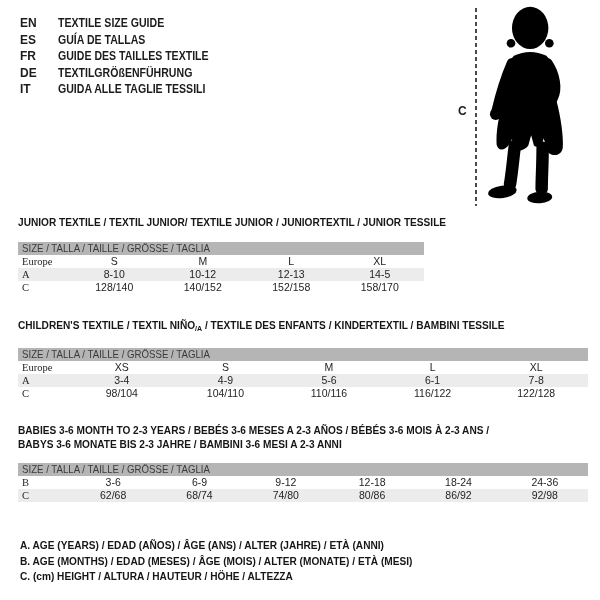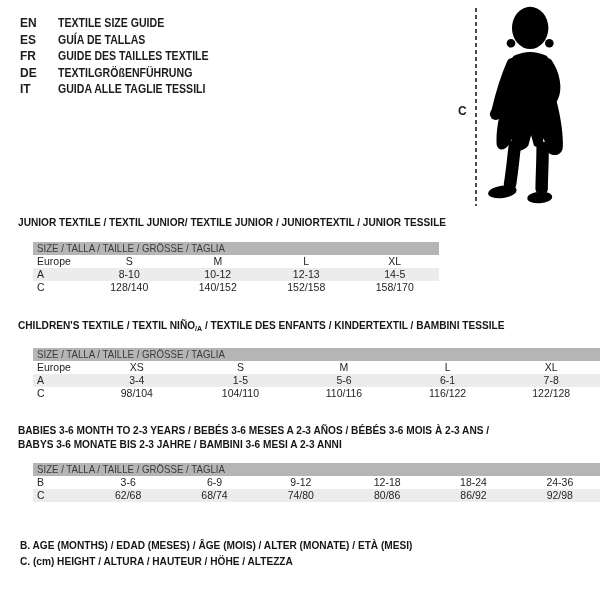--- a/index.html
+++ b/index.html
@@ -27,26 +27,26 @@
   .measure-label{position:absolute;left:458px;top:104px;font-weight:bold;font-size:12px;}
   .baby{position:absolute;left:486px;top:4px;}
 
   
   .section{position:absolute;left:18px;}
   .sec1{top:215px;}
   .sec2{top:318px;}
   .sec3{top:423px;}
   .tbl-title{font-weight:bold;font-size:11.5px;line-height:14px;color:#161616;}
   .subsc{font-size:8px;vertical-align:-2px;}
-  .size-table{border-collapse:collapse;table-layout:fixed;margin-left:15px;}
+  .size-table{border-collapse:collapse;table-layout:fixed;}
   .size-table td{
     height:13px;font-size:10.5px;text-align:center;vertical-align:middle;
     padding:0;color:#242424;line-height:13px;
   }
-  .size-table td.lab{text-align:left;padding-left:4px;}
+  .size-table td.lab{text-align:left;padding-left:4px;font-family:Liberation Serif, serif;}
   .size-table tr.band td{
     background:#b5b5b5;text-align:left;padding-left:4px;color:#3a3a3a;height:13px;
   }
   .size-table tr.shaded td{background:#ececec;}
   .mt1{margin-top:13px;} .mt2{margin-top:12px;}
   .w1{width:406px;} .w2{width:570px;}
 
   
   .footnotes{position:absolute;top:538px;left:20px;}
   .footnotes .fn{font-weight:bold;font-size:11.5px;line-height:15.5px;color:#161616;}
@@ -160,21 +160,21 @@
         <td class="lab">Europe</td>
         <td>XS</td>
         <td>S</td>
         <td>M</td>
         <td>L</td>
         <td>XL</td>
       </tr>
       <tr class="shaded">
         <td class="lab">A</td>
         <td>3-4</td>
-        <td>1-5</td>
+        <td>4-9</td>
         <td>5-6</td>
         <td>6-1</td>
         <td>7-8</td>
       </tr>
       <tr>
         <td class="lab">C</td>
         <td>98/104</td>
         <td>104/110</td>
         <td>110/116</td>
         <td>116/122</td>
@@ -219,17 +219,18 @@
         <td>74/80</td>
         <td>80/86</td>
         <td>86/92</td>
         <td>92/98</td>
       </tr>
     </tbody>
       </table>
   </div>
 
   <div class="footnotes">
+    <div class="fn"><span class="cond">A. AGE (YEARS) / EDAD (AÑOS) / ÂGE (ANS) / ALTER (JAHRE) / ETÀ (ANNI)</span></div>
     <div class="fn"><span class="cond">B. AGE (MONTHS) / EDAD (MESES) / ÂGE (MOIS) / ALTER (MONATE) / ETÀ (MESI)</span></div>
     <div class="fn"><span class="cond">C. (cm) HEIGHT / ALTURA / HAUTEUR / HÖHE / ALTEZZA</span></div>
   </div>
 
 </div>
 
 </body></html>

